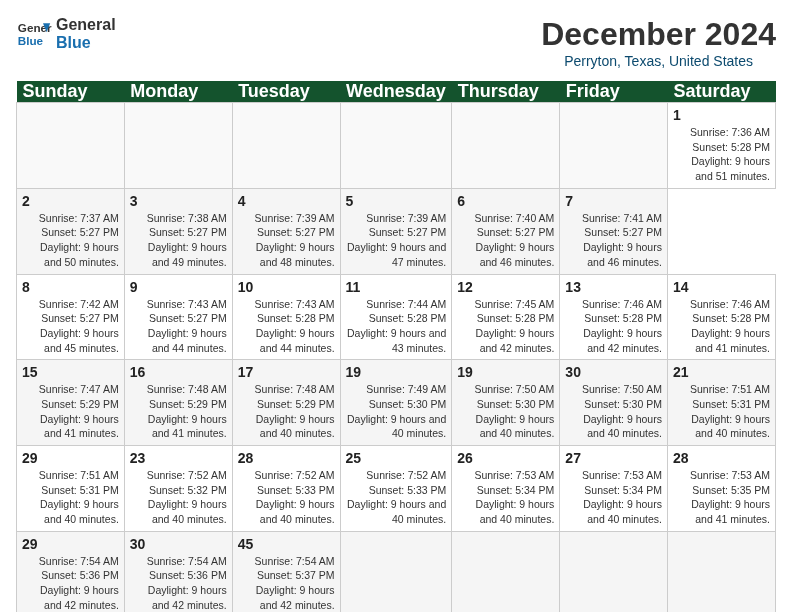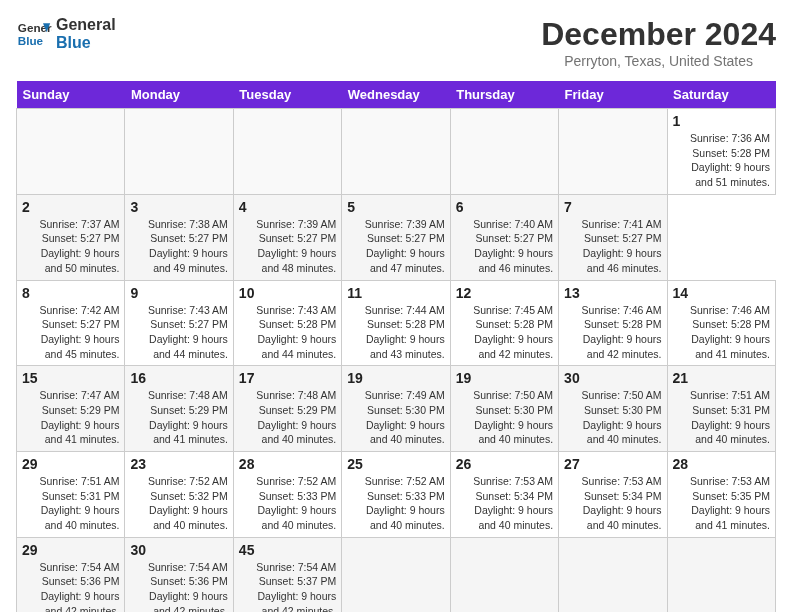--- a/index.html
+++ b/index.html
@@ -28,33 +28,33 @@
     .title-area {
       text-align: center;
     }
     .month-title {
       font-size: 32px;
       font-weight: bold;
       color: #333;
     }
     .location {
       font-size: 14px;
-      color: #737373;
+      color: #0c4a6e;
     }
     table {
       width: 100%;
       border-collapse: collapse;
       font-size: 11px;
     }
     thead tr th {
-      background-color: #6d28d9;
+      background-color: #14532d;
       color: white;
       text-align: left;
-      padding: 6px 6px;
-      font-size: 13px;
+      padding: 0 6px;
+      font-size: 18px;
       font-weight: bold;
     }
     tbody tr td {
       border: 1px solid #ccc;
       vertical-align: top;
       padding: 4px 5px;
       width: 14.28%;
       height: 80px;
       background: #fff;
     }

